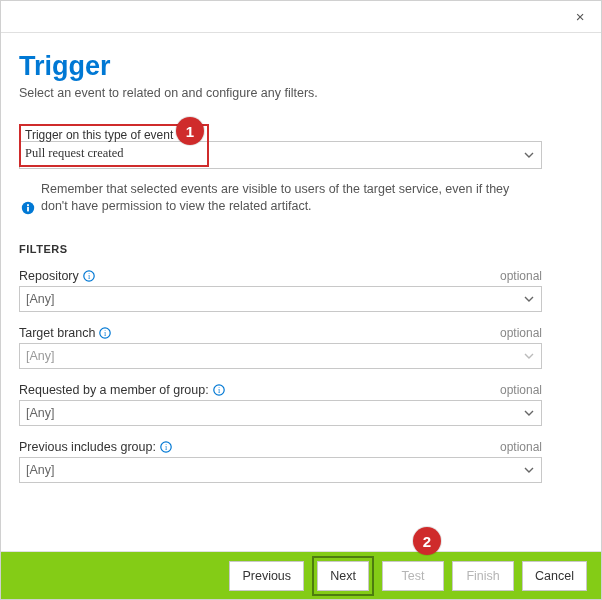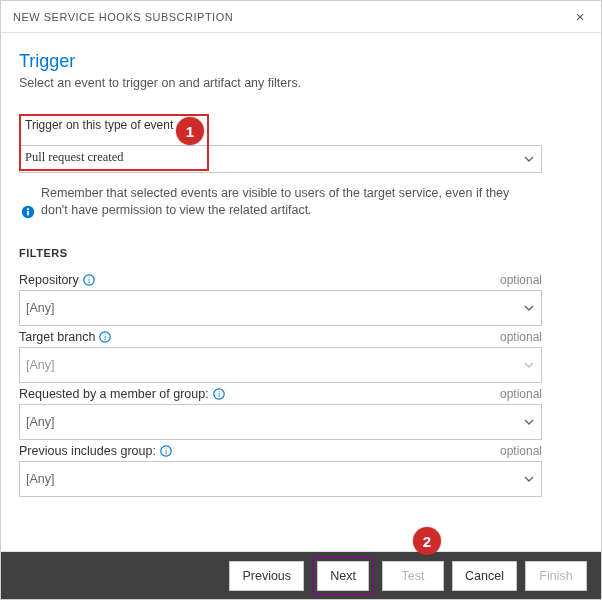--- a/index.html
+++ b/index.html
@@ -27,42 +27,42 @@
   .titlebar .close {
     font-size: 15px;
     color: #555;
     cursor: pointer;
     padding: 2px 6px;
   }
   .content {
     padding: 14px 20px 0 18px;
   }
   .page-title {
-    font-size: 18px;
-    font-weight: 400;
+    font-size: 27px;
+    font-weight: 700;
     color: #0078d4;
     margin: 4px 0 4px 0;
   }
   .page-subtitle {
     font-size: 12.5px;
     color: #555;
     margin-bottom: 24px;
   }
   .eventbox {
     border: 2px solid #cf2b2b;
     padding: 2px 4px 4px 4px;
     width: 190px;
     margin-bottom: -30px;
     position: relative;
     z-index: 2;
   }
   .eventbox-label {
     font-size: 12px;
     color: #333;
-    margin-bottom: 18px;
+    margin-bottom: 4px;
   }
   .eventbox-value {
     font-size: 12.5px;
     color: #333;
     font-family: Liberation Serif, serif;
   }
   .event-select-row {
     position: relative;
     width: 523px;
     height: 28px;
@@ -98,56 +98,56 @@
   .section-head {
     font-size: 11px;
     font-weight: 700;
     letter-spacing: 0.5px;
     color: #333;
     margin-top: 28px;
     margin-bottom: 14px;
   }
   .field {
     width: 523px;
-    margin-bottom: 4px;
+    margin-bottom: 14px;
   }
   .field-head {
     display: flex;
     align-items: center;
     font-size: 12.5px;
     color: #333;
     margin-bottom: 3px;
   }
   .field-head .help {
     width: 12px; height: 12px;
     margin-left: 4px;
   }
   .field-head .grow { flex: 1; }
   .optional {
     font-size: 12px;
     color: #888;
   }
   .select {
-    height: 36px;
+    height: 26px;
     border: 1px solid #c8c8c8;
     background: #fff;
     display: flex;
     align-items: center;
     padding: 0 6px 0 6px;
     font-size: 12.5px;
     color: #666;
     position: relative;
   }
   .select.disabled { color: #9a9a9a; background: #fff; }
   .select .sel-grow { flex: 1; }
   .footer {
     position: absolute;
     left: 0; right: 0; bottom: 0;
     height: 48px;
-    background: #404040;
+    background: #84cc16;
     border-top: 1px solid #e0e0e0;
     display: flex;
     align-items: center;
     justify-content: flex-end;
     gap: 8px;
     padding-right: 14px;
   }
   .btn {
     min-width: 62px;
     height: 30px;
@@ -159,21 +159,21 @@
     cursor: pointer;
     display: flex;
     align-items: center;
     justify-content: center;
   }
   .btn.disabled {
     color: #b5b5b5;
     cursor: default;
   }
   .btn-next-wrap {
-    border: 2px solid #701a75;
+    border: 2px solid #4d7c0f;
     padding: 3px;
   }
   .callout {
     position: absolute;
     width: 28px; height: 28px;
     border-radius: 50%;
     background: #cf2b2b;
     color: #fff;
     font-size: 15px;
     font-weight: 600;
@@ -181,28 +181,27 @@
     align-items: center;
     justify-content: center;
     box-shadow: 0 0 0 1px rgba(0,0,0,0.1);
     z-index: 5;
   }
 </style>
 </head>
 <body>
 
 <div class="titlebar">
-  <span>NEW SERVICE HOOKS SUBSCRIPTION</span>
   <span class="spacer"></span>
   <span class="close">×</span>
 </div>
 
 <div class="content">
   <div class="page-title">Trigger</div>
-  <div class="page-subtitle">Select an event to trigger on and artifact any filters.</div>
+  <div class="page-subtitle">Select an event to related on and configure any filters.</div>
 
   <div class="callout" style="top:116px; left:175px;">1</div>
 
   <div class="eventbox">
     <div class="eventbox-label">Trigger on this type of event</div>
     <div class="eventbox-value">Pull request created</div>
   </div>
   <div class="event-select-row">
     <span class="chev">
       <svg viewBox="0 0 12 12">
@@ -318,15 +317,15 @@
 </div>
 
 <div class="callout" style="bottom:44px; left:412px;">2</div>
 
 <div class="footer">
   <div class="btn">Previous</div>
   <div class="btn-next-wrap">
     <div class="btn" style="min-width:52px;">Next</div>
   </div>
   <div class="btn disabled">Test</div>
+  <div class="btn disabled">Finish</div>
   <div class="btn">Cancel</div>
-  <div class="btn disabled">Finish</div>
 </div>
 
 </body></html>

